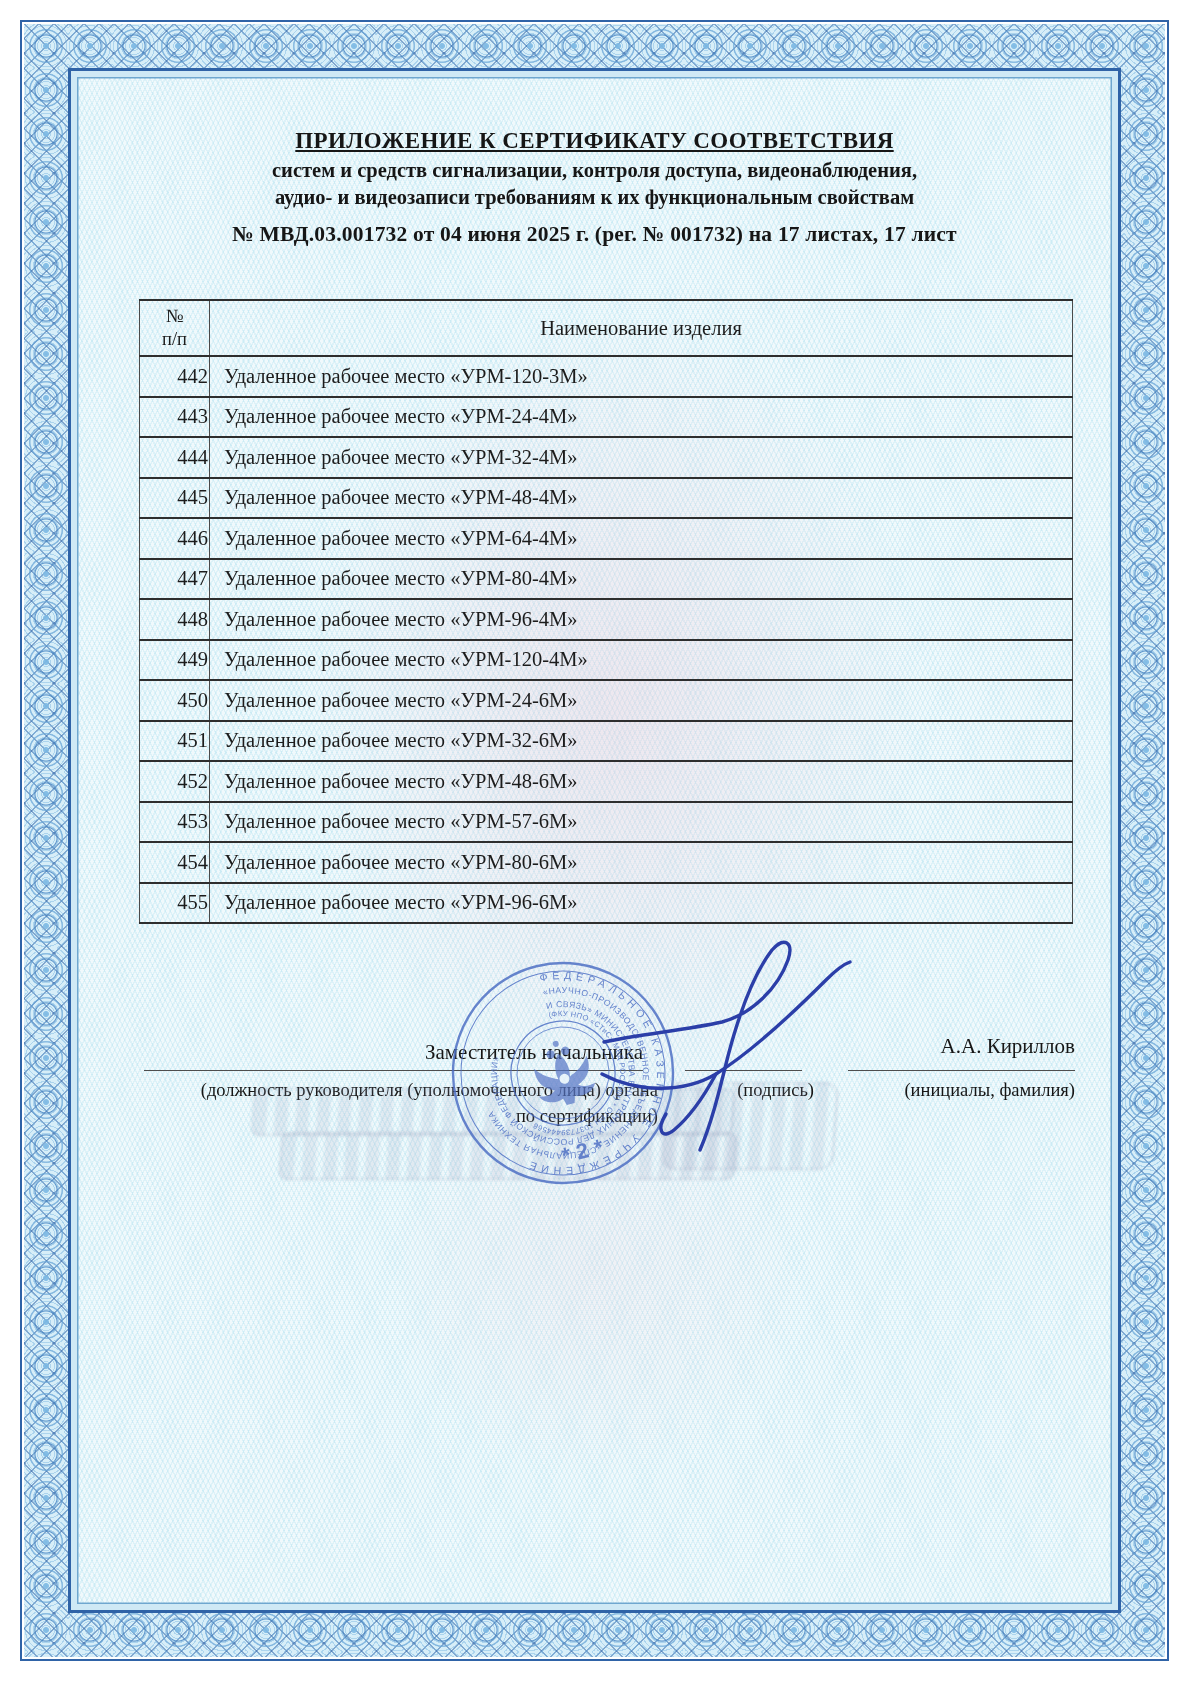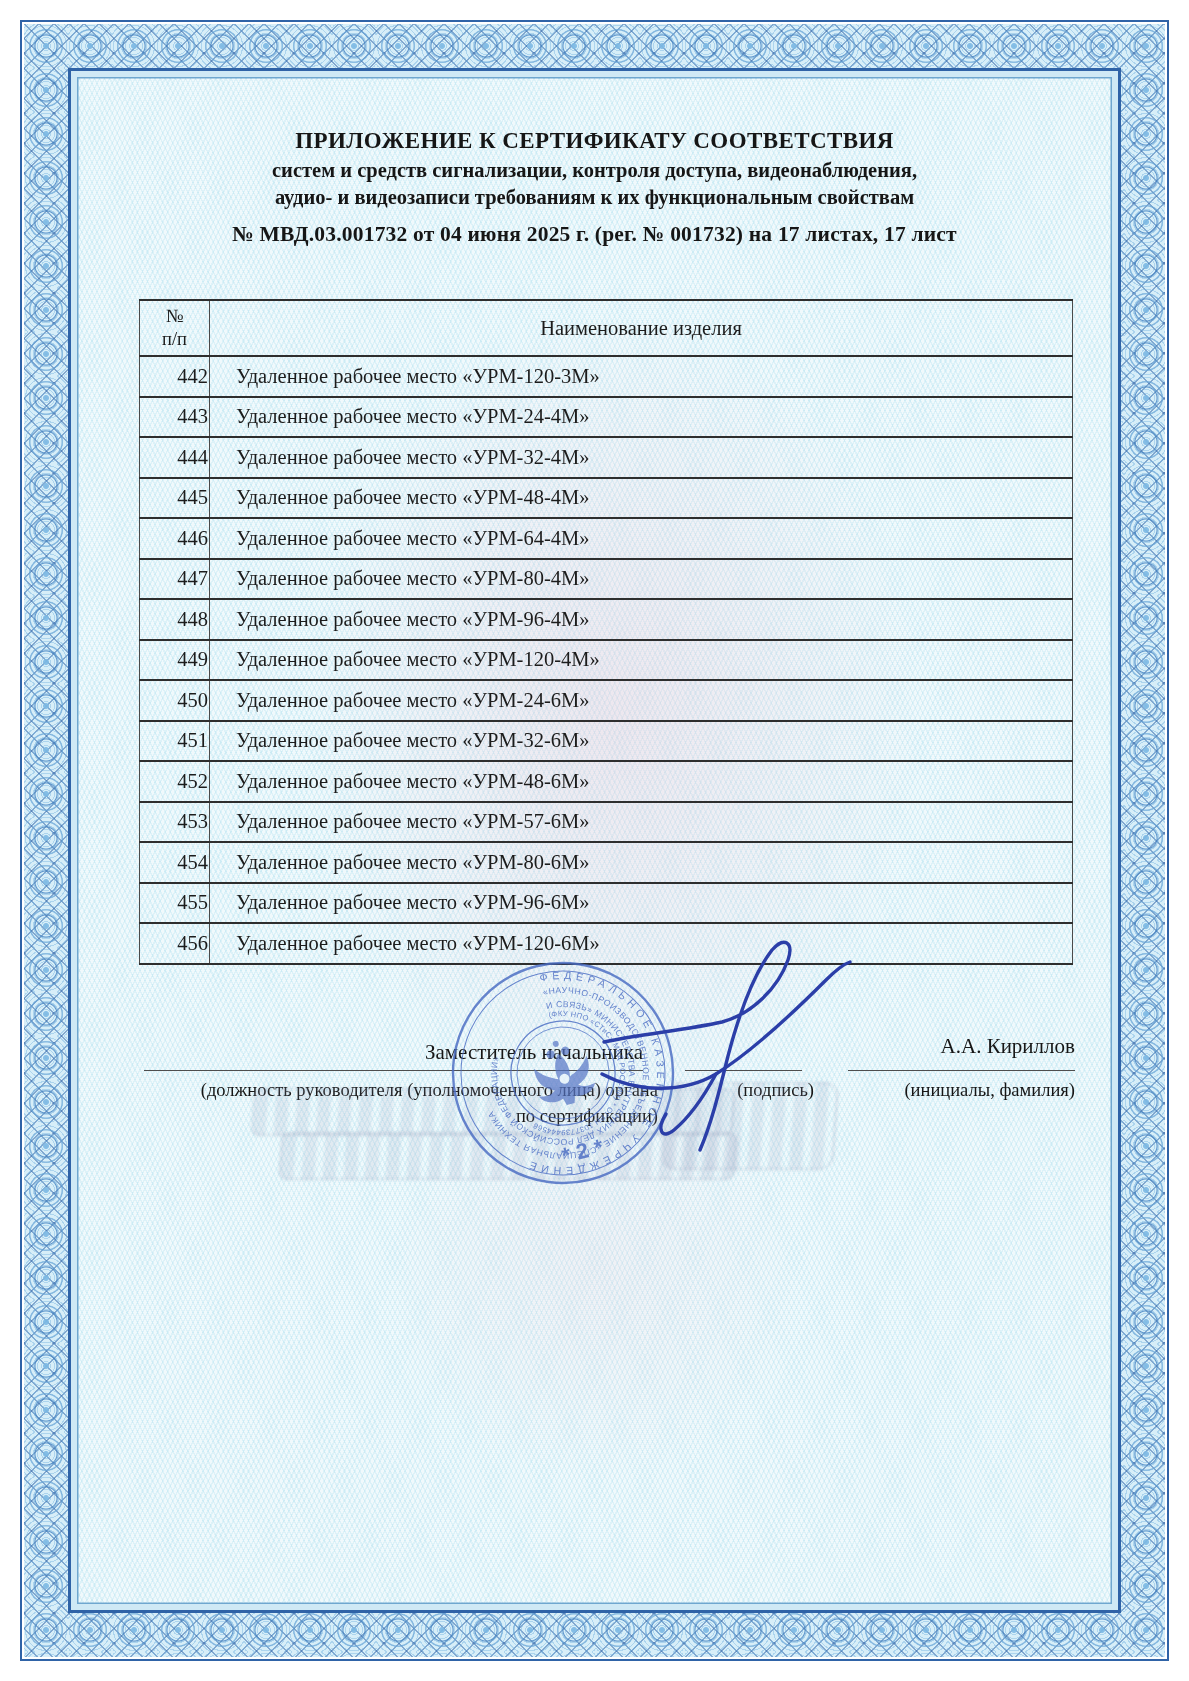--- a/index.html
+++ b/index.html
@@ -32,41 +32,41 @@
     background-color:var(--content_bg,#f0f9fc);
     background-image:
       radial-gradient(ellipse 430px 560px at 52% 42%, rgba(233,196,212,.34), rgba(233,196,212,0) 72%),
       radial-gradient(ellipse 300px 300px at 50% 78%, rgba(233,200,214,.18), rgba(233,200,214,0) 70%),
       repeating-linear-gradient(63deg, rgba(110,200,226,.15) 0 1.5px, rgba(0,0,0,0) 1.5px 4.5px),
       repeating-linear-gradient(-63deg, rgba(110,200,226,.15) 0 1.5px, rgba(0,0,0,0) 1.5px 4.5px);
   }
 
   
   .ttl{position:absolute;left:0;width:100%;text-align:center;font-weight:bold;}
-  .t1{top:128px;font-size:23px;letter-spacing:.4px;}
+  .t1{top:128px;font-size:23px;letter-spacing:.4px;text-decoration:underline;}
   .t2{top:159px;font-size:20.5px;}
   .t3{top:186px;font-size:20.5px;}
   .docnum{top:222px;font-size:21.5px;letter-spacing:.2px;}
 
   
   table.products{
     position:absolute;left:139px;top:299px;width:934px;
     border-collapse:collapse;table-layout:fixed;
     font-size:20.5px;color:#1c1c1c;
   }
   table.products th, table.products td{
     border-top:2px solid #2e2e2e;border-bottom:2px solid #2e2e2e;
     border-left:1.5px solid #4a4a4a;border-right:1.5px solid #4a4a4a;
     background:transparent;font-weight:normal;
   }
   table.products thead th{height:52px;vertical-align:middle;text-align:center;}
   th.h1{font-size:18.5px;line-height:1.25;}
   table.products tbody td{height:36.5px;vertical-align:middle;}
   td.c1{text-align:right;}
-  td.c2{text-align:left;padding-left:26px;}
+  td.c2{text-align:left;padding-left:14px;}
 
   
   .sig-line{position:absolute;height:0;border-top:1.6px solid #4e4e4e;}
   .l-left{left:144px;width:499px;top:1070px;}
   .l-mid{left:685px;width:117px;top:1070px;}
   .l-right{left:848px;width:227px;top:1070px;}
   .sig-text{position:absolute;text-align:right;}
   .pos-title{left:144px;width:499px;top:1040px;font-size:21px;}
   .pos-cap1{left:98px;width:560px;top:1080px;font-size:18.5px;}
   .pos-cap2{left:98px;width:560px;top:1106px;font-size:18.5px;}
@@ -183,24 +183,20 @@
         <tr>
           <td class="c1">454</td>
           <td class="c2">Удаленное рабочее место «УРМ-80-6М»</td>
         </tr>
 
         <tr>
           <td class="c1">455</td>
           <td class="c2">Удаленное рабочее место «УРМ-96-6М»</td>
         </tr>
 
-        <tr>
-          <td class="c1">456</td>
-          <td class="c2">Удаленное рабочее место «УРМ-120-6М»</td>
-        </tr>
       </tbody>
   </table>
 
   <div class="sig-text pos-title">Заместитель начальника</div>
   <div class="sig-line l-left"></div>
   <div class="sig-line l-mid"></div>
   <div class="sig-line l-right"></div>
   <div class="sig-text pos-cap1">(должность руководителя (уполномоченного лица) органа</div>
   <div class="sig-text pos-cap2">по сертификации)</div>
   <div class="sig-text sign-cap">(подпись)</div>

